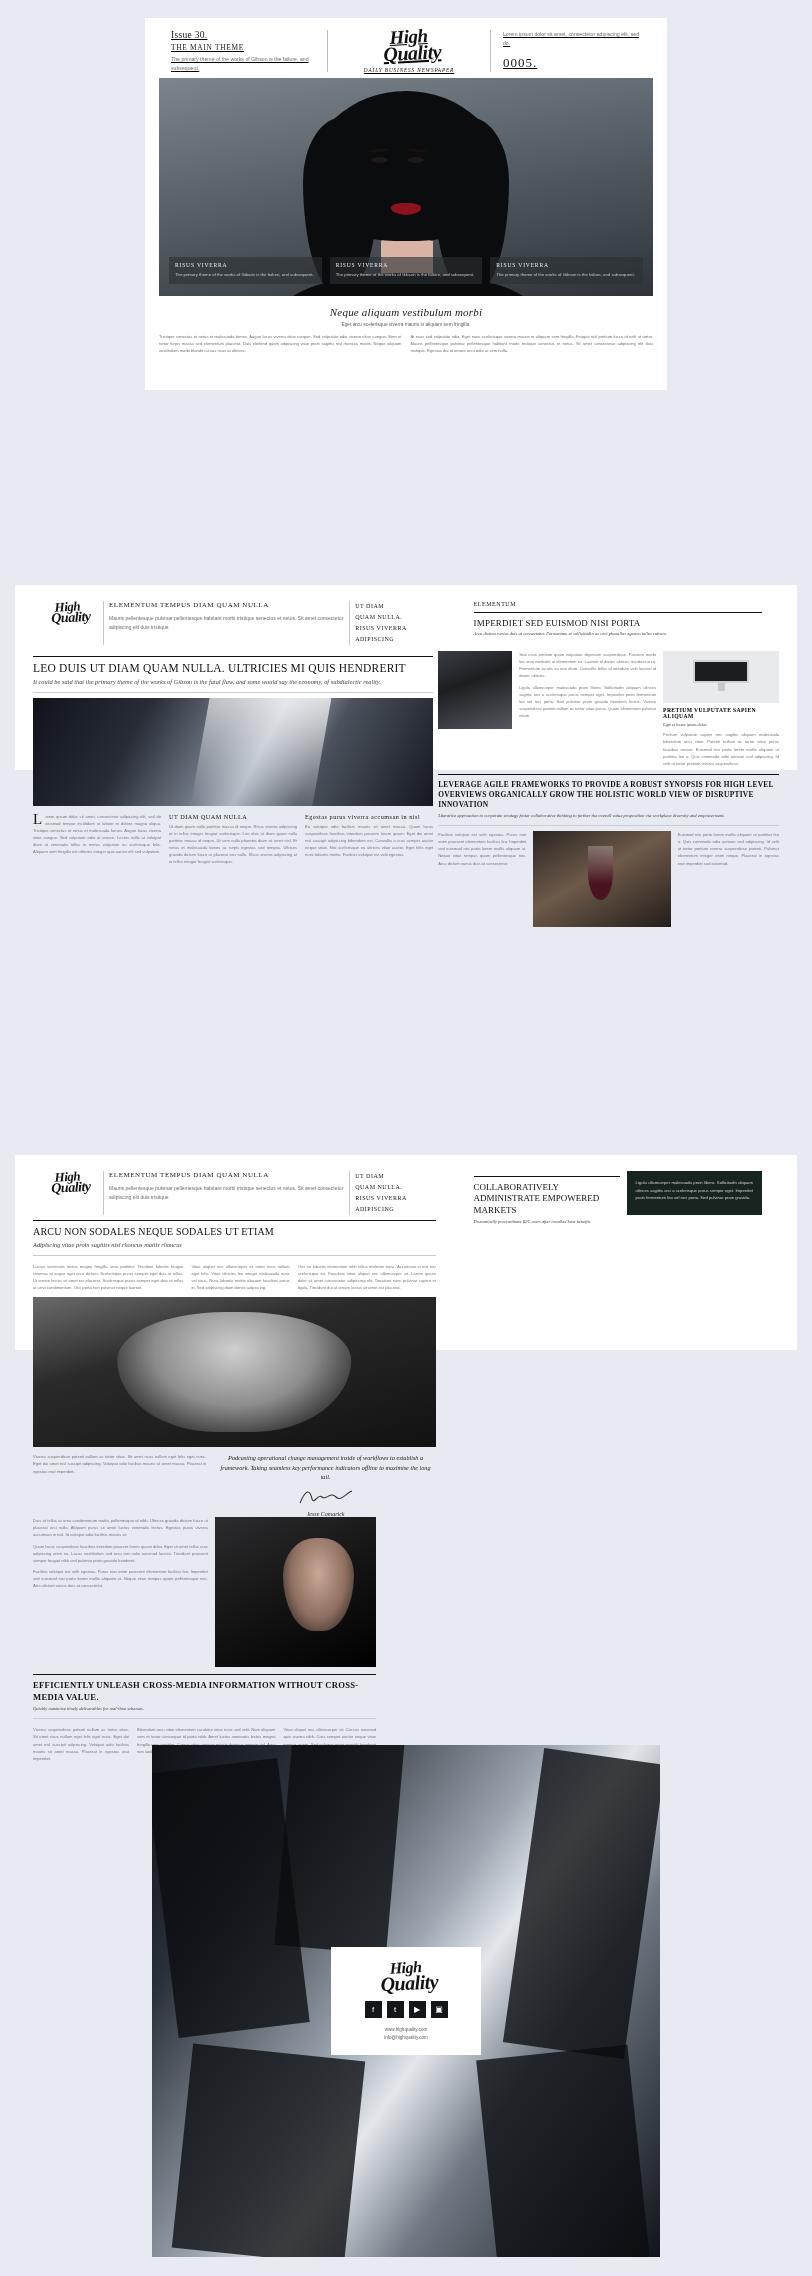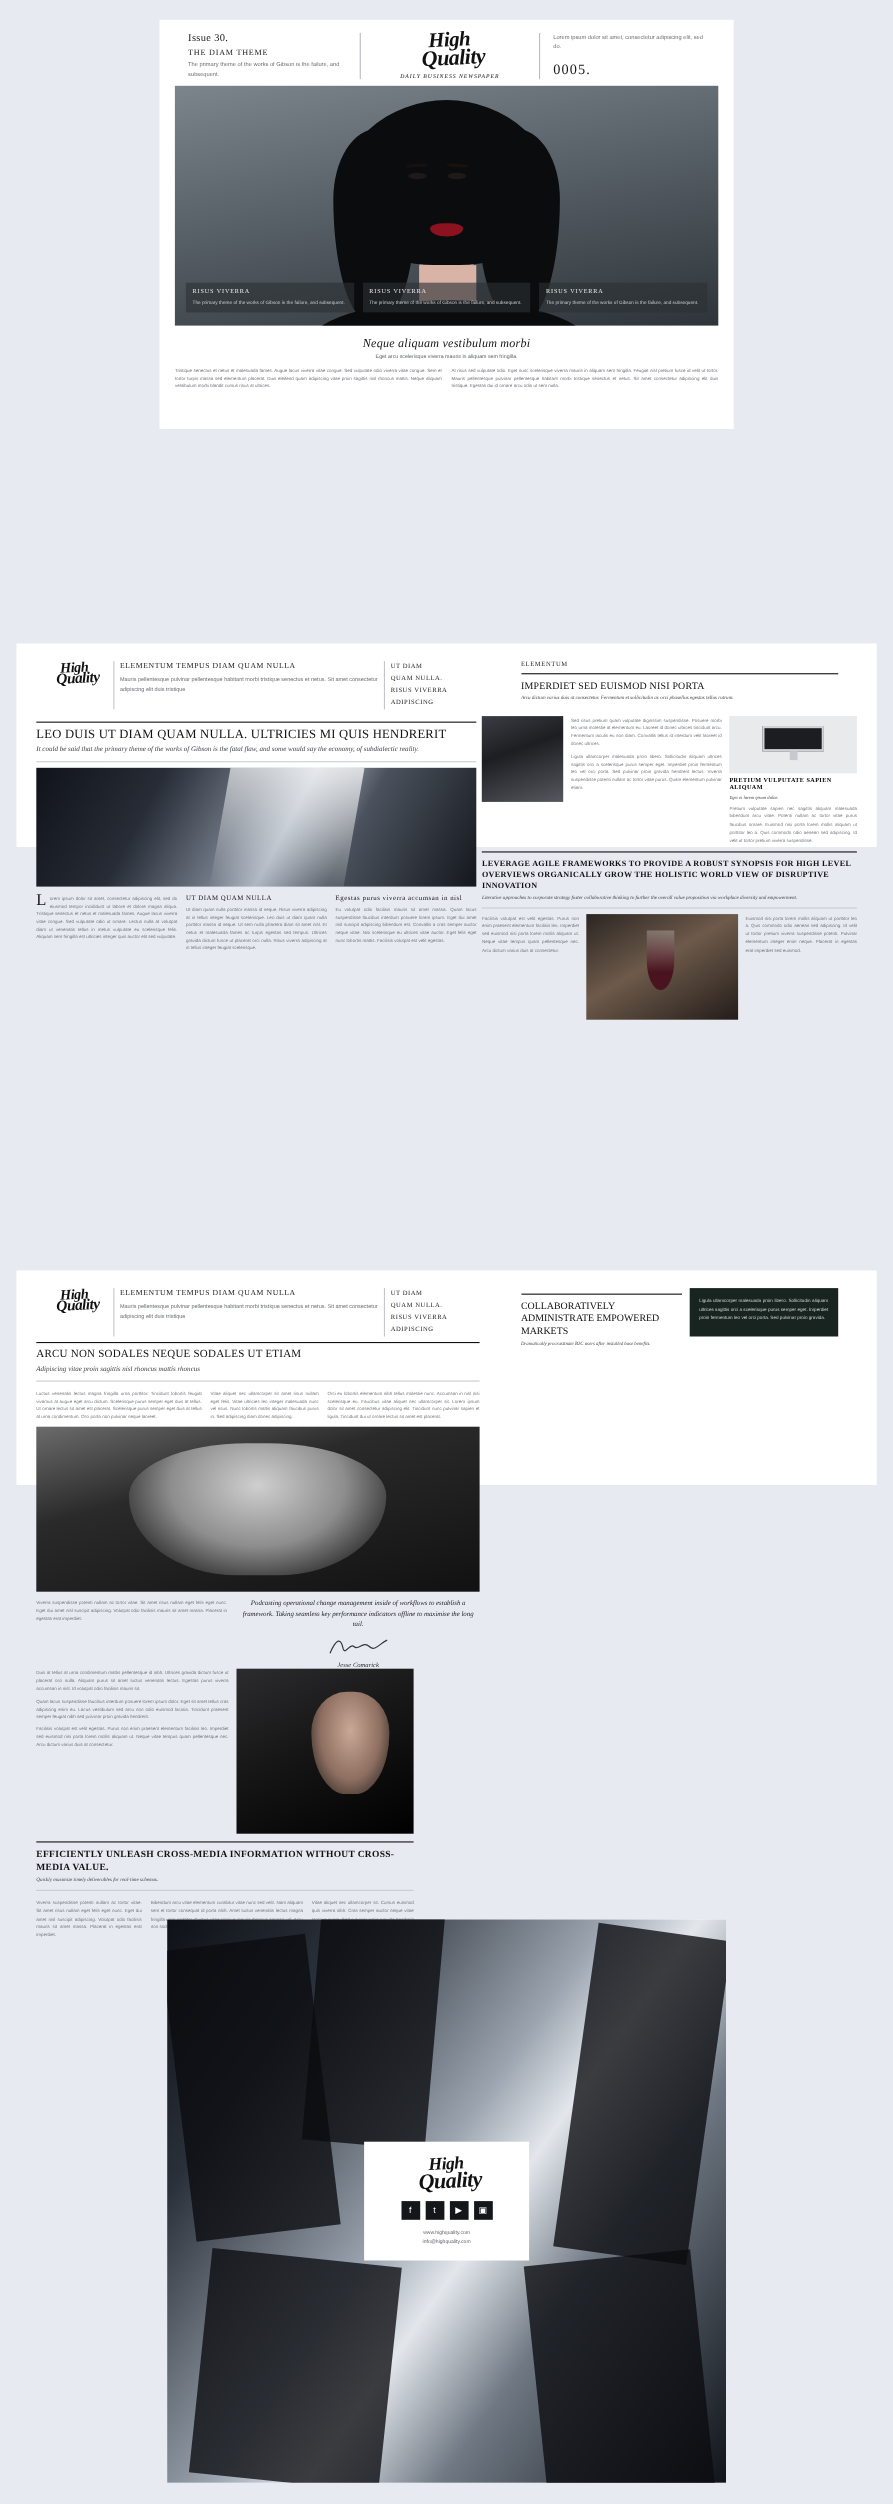--- a/index.html
+++ b/index.html
@@ -10,21 +10,21 @@
     position: relative; overflow: hidden;
   }
   .serif { font-family: "Liberation Serif", serif; }
 
   
   .sheet { position: absolute; background: #fff; }
 
   
   #page1 { left: 145px; top: 18px; width: 522px; height: 372px; }
   .p1-masthead { display: flex; height: 60px; padding: 12px 14px 6px 14px; }
-  .p1-mh-col { padding: 0 12px; }
+  .p1-mh-col { padding: 0 12px; text-decoration: underline; }
   .p1-mh-col.bl { border-left: 1px solid #b9bcc2; }
   .issue { font-size: 9.5px; letter-spacing: .3px; color: #1b1b1b; margin-bottom: 3px; }
   .maintheme { font-size: 7.4px; letter-spacing: .7px; color: #1b1b1b; margin-bottom: 3px; }
   .mh-body { font-family: "Liberation Sans", sans-serif; font-size: 5.2px; line-height: 1.75; color: #6a6d73; }
   .logo-wrap { display:flex; flex-direction:column; align-items:center; justify-content:center; }
   .logo { font-family: "Liberation Serif", serif; font-style: italic; font-weight: bold;
           font-size: 19px; line-height: .86; color: #111; text-align: center;
           letter-spacing: -.5px; transform: rotate(-3deg); }
   .logo .l2 { font-size: 20px; margin-left: 6px; }
   .logo-rule { width: 46px; height: 1px; background: #111; margin: 3px auto 2px; }
@@ -141,21 +141,21 @@
   .p4-url { font-family:"Liberation Sans",sans-serif; font-size:4.6px; color:#5f6view; color:#5f6268; margin-top:8px; line-height:1.7; }
 </style>
 </head>
 <body>
 
 <div class="sheet" id="page1">
 
   <div class="p1-masthead">
     <div class="p1-mh-col" style="width:34%">
       <div class="issue serif">Issue 30.</div>
-      <div class="maintheme serif">THE DIAM THEME</div>
+      <div class="maintheme serif">THE MAIN THEME</div>
       <div class="mh-body">The primary theme of the works of Gibson is the failure, and subsequent.</div>
     </div>
     <div class="p1-mh-col bl logo-wrap" style="width:33%">
       <div class="logo">
         <div>High</div>
         <div class="l2">Quality</div>
       </div>
       <div class="logo-rule"></div>
       <div class="logo-sub serif">DAILY BUSINESS NEWSPAPER</div>
     </div>

